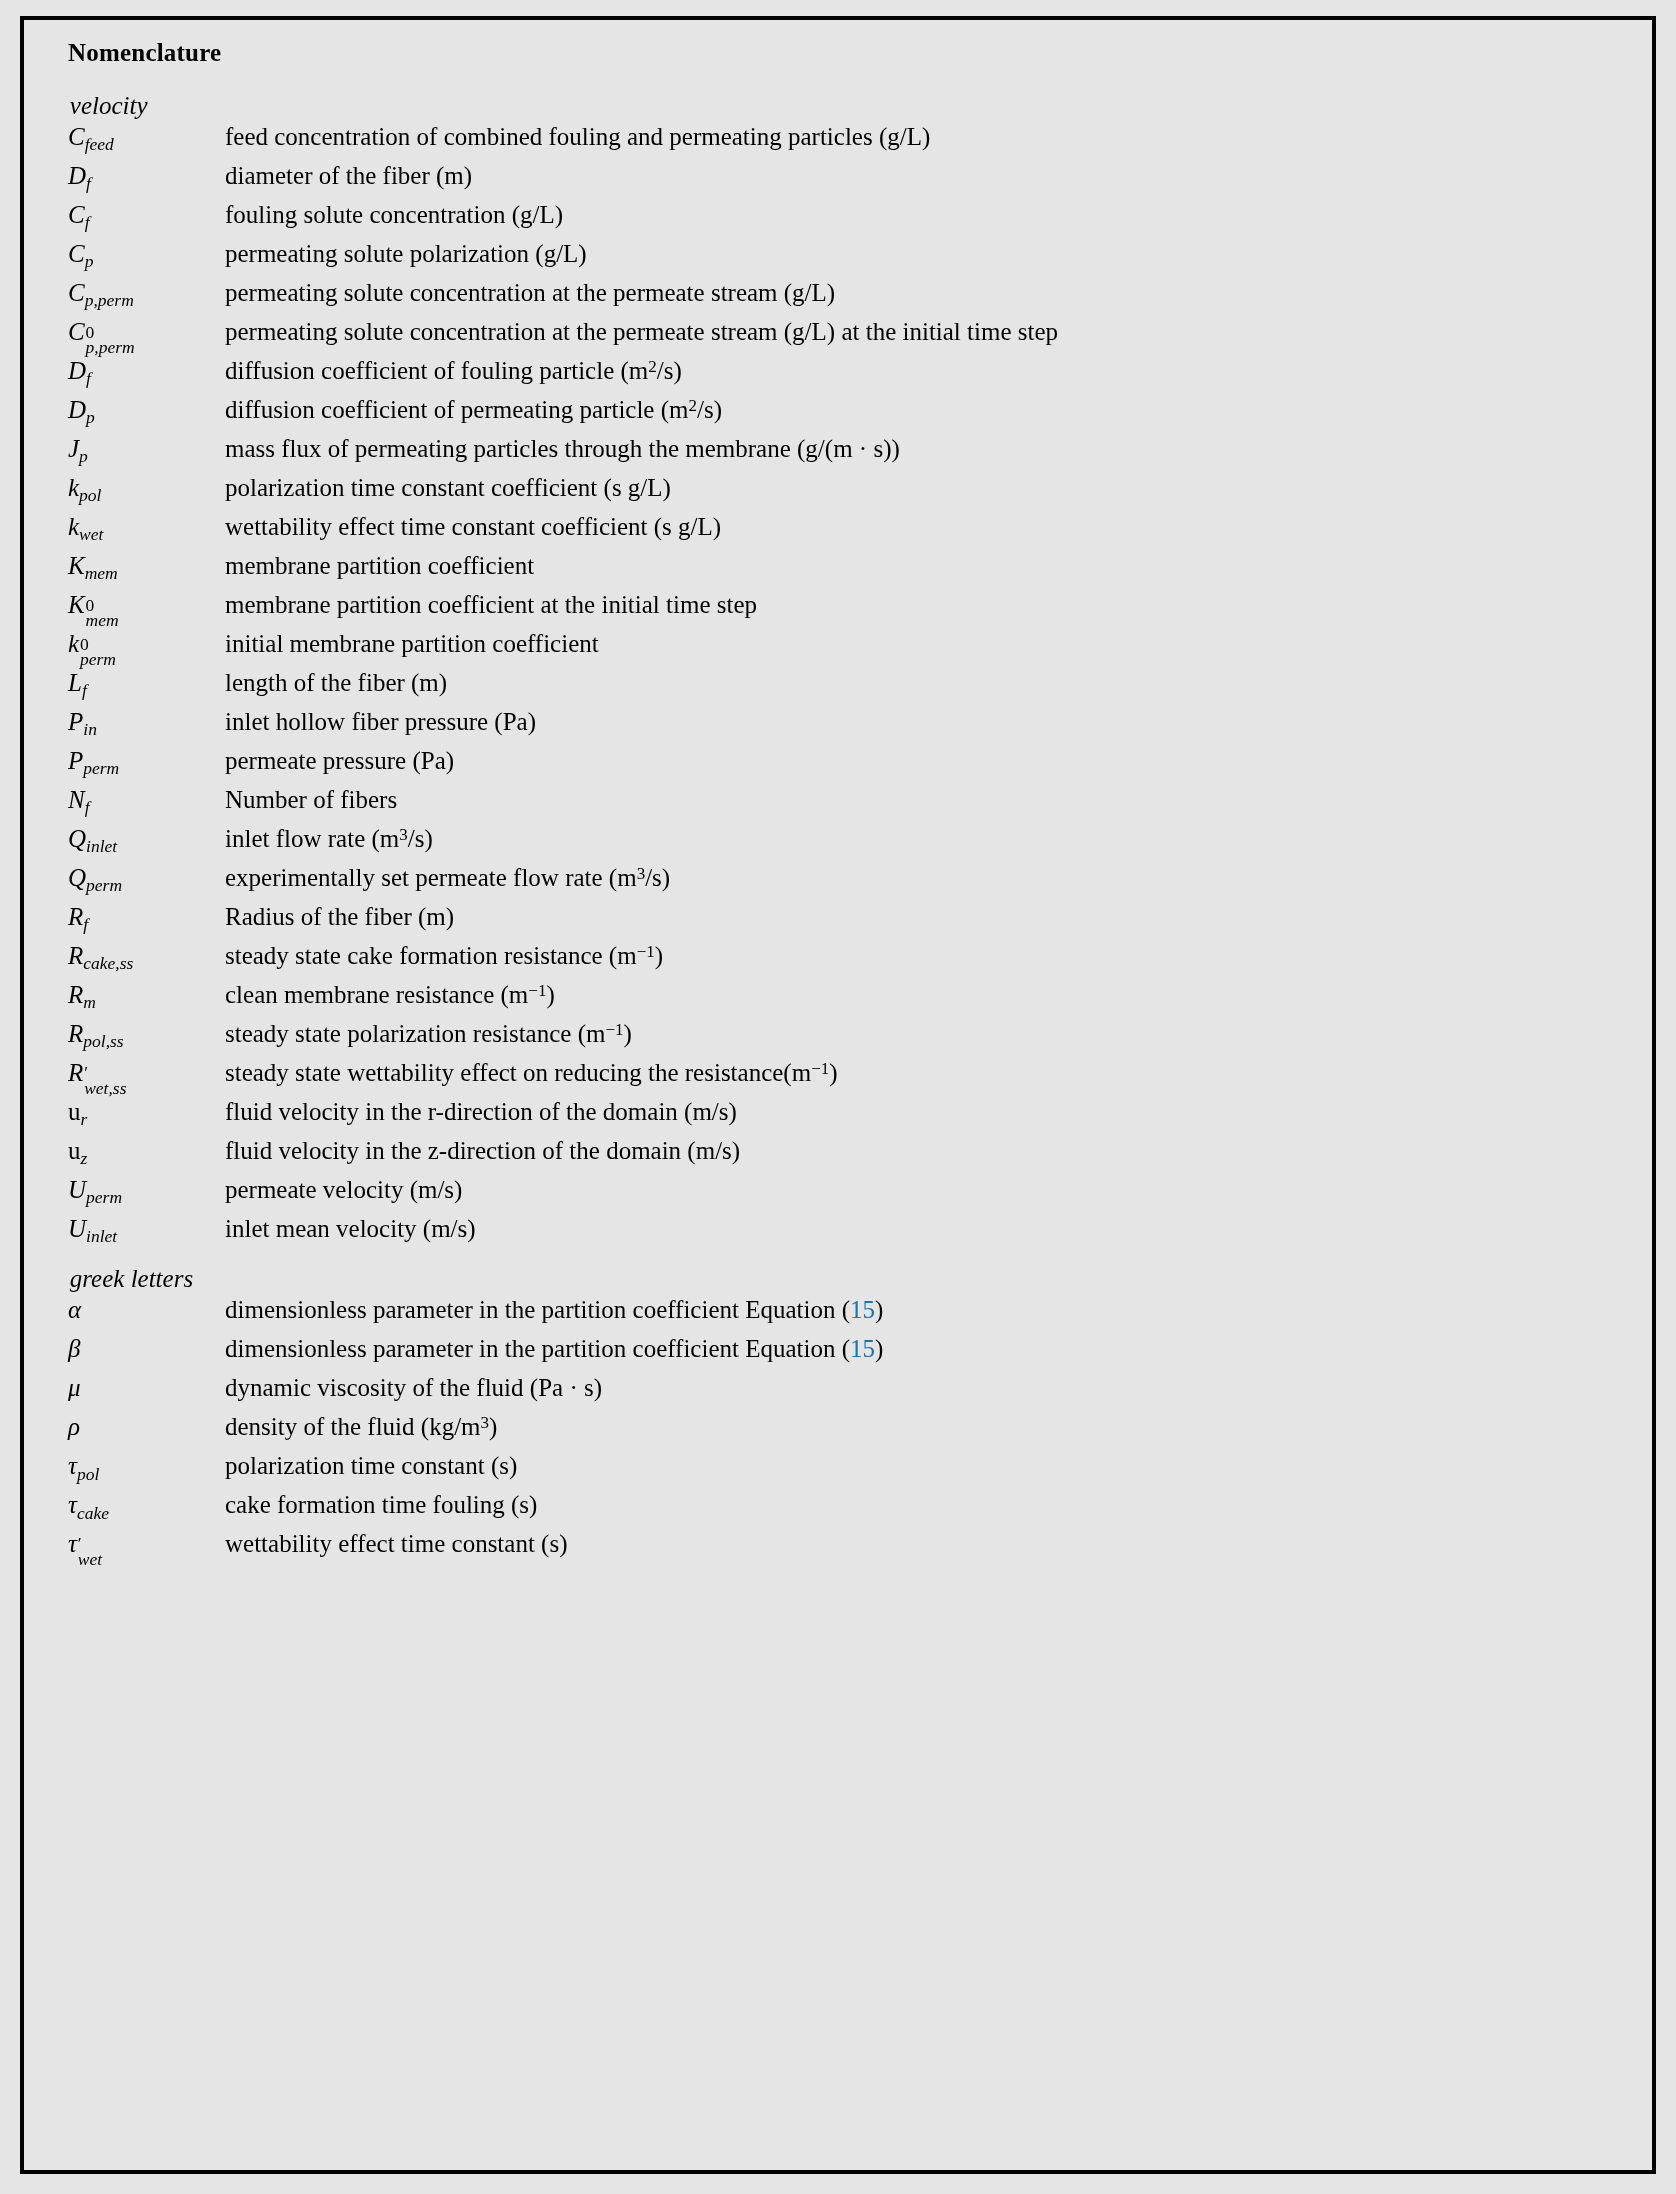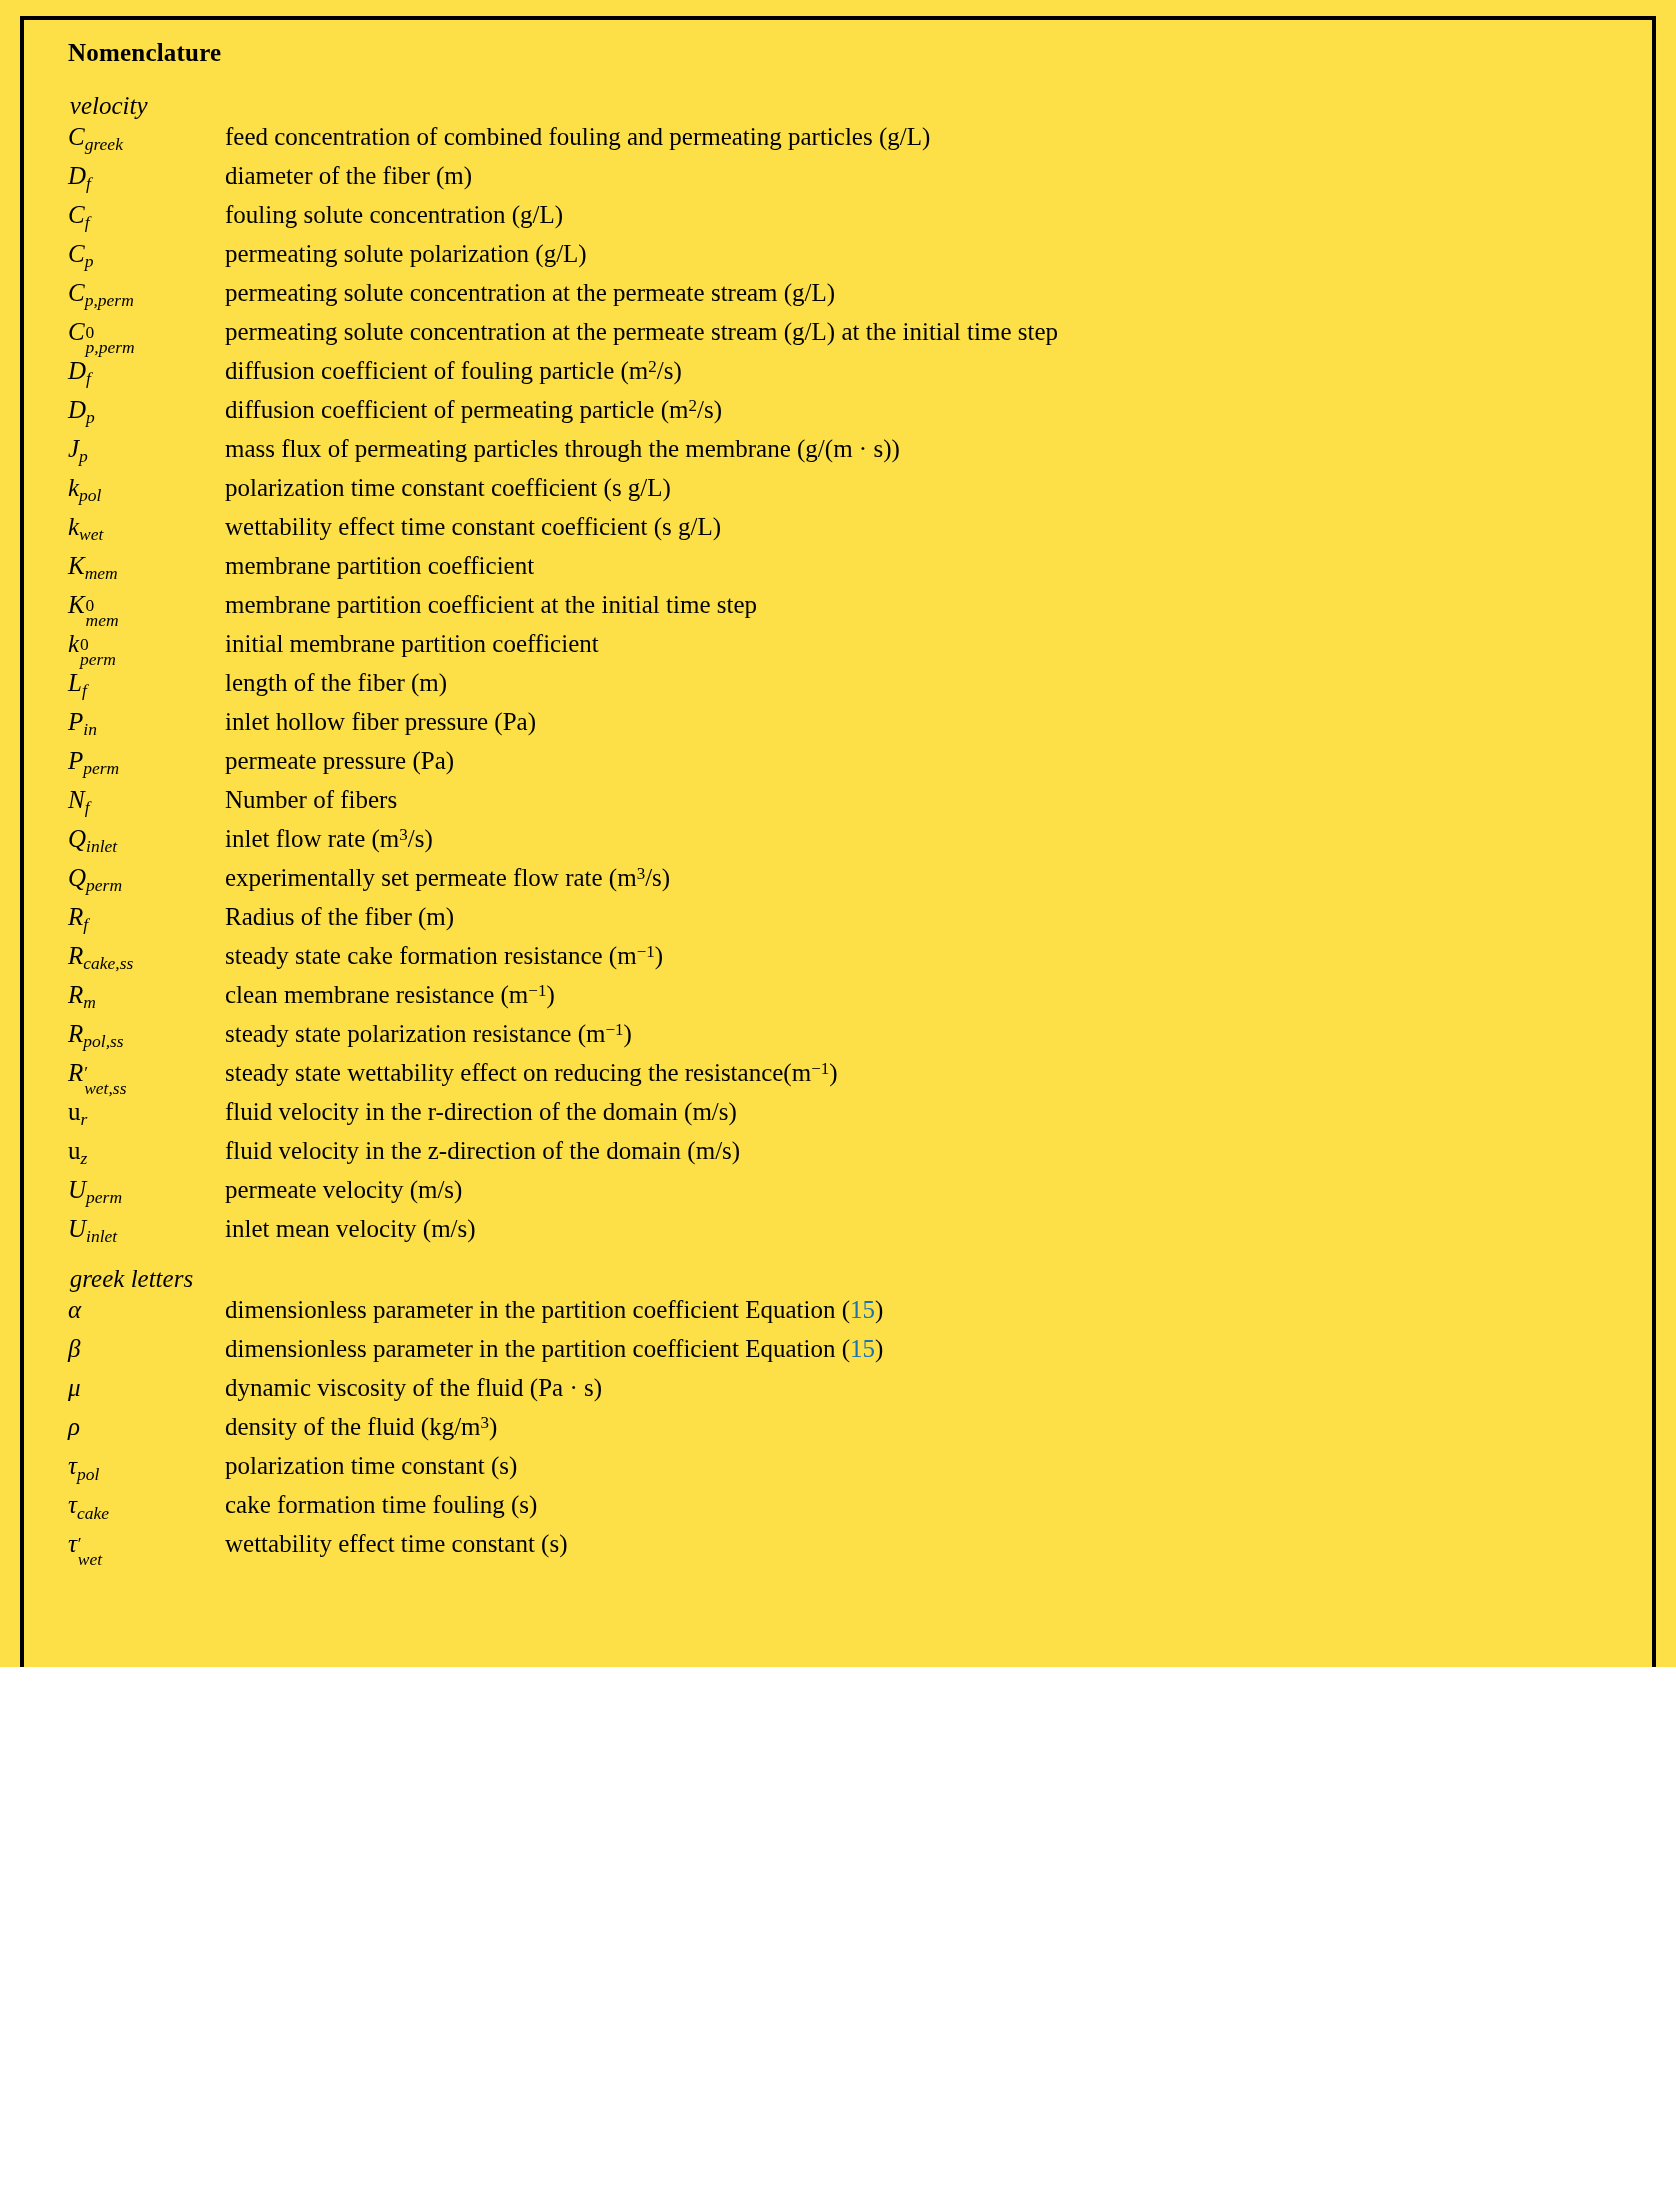--- a/index.html
+++ b/index.html
@@ -8,22 +8,22 @@
     padding: 0;
     background: #ffffff;
   }
   body {
     font-family: "Liberation Serif", "DejaVu Serif", serif;
     color: #000000;
   }
   #page {
     position: relative;
     width: 1677px;
-    height: 1667px;
-    background: #fde047;
+    height: 2194px;
+    background: #e5e5e5;
     box-sizing: border-box;
   }
   
   #page-frame {
     position: absolute;
     left: 19.6px;
     top: 16px;
     width: 1636px;
     height: 2158px;
     border: 4.5px solid #000000;
@@ -140,21 +140,21 @@
   <div id="content">
 
     <div class="section-title">Nomenclature</div>
 
     <div class="group-label">velocity</div>
 
     <table class="entries">
       <tbody>
 
       <tr class="row">
-        <td class="sym">C<span class="sb">greek</span></td>
+        <td class="sym">C<span class="sb">feed</span></td>
         <td class="desc">feed concentration of combined fouling and permeating particles (g/L)</td>
       </tr>
 
       <tr class="row">
         <td class="sym">D<span class="sb">f</span></td>
         <td class="desc">diameter of the fiber (m)</td>
       </tr>
 
       <tr class="row">
         <td class="sym">C<span class="sb">f</span></td>

